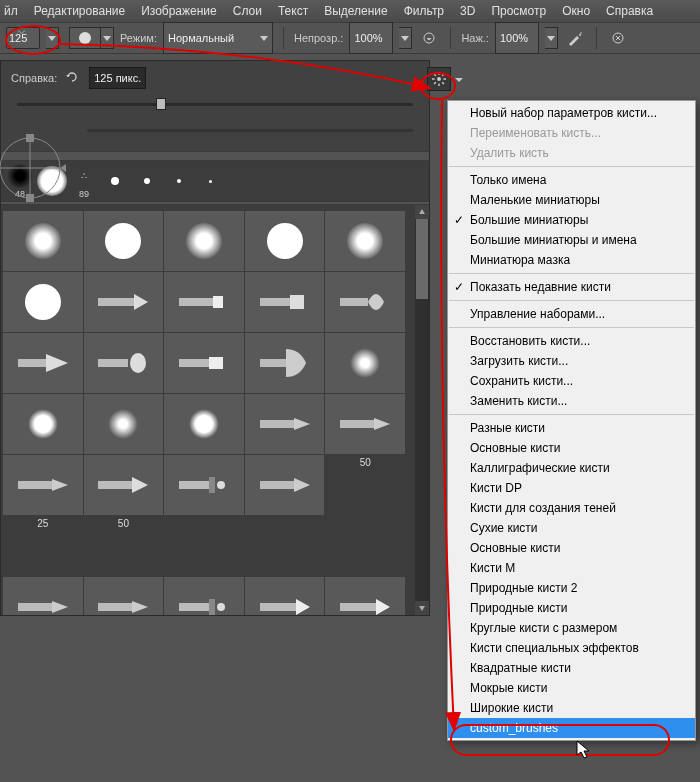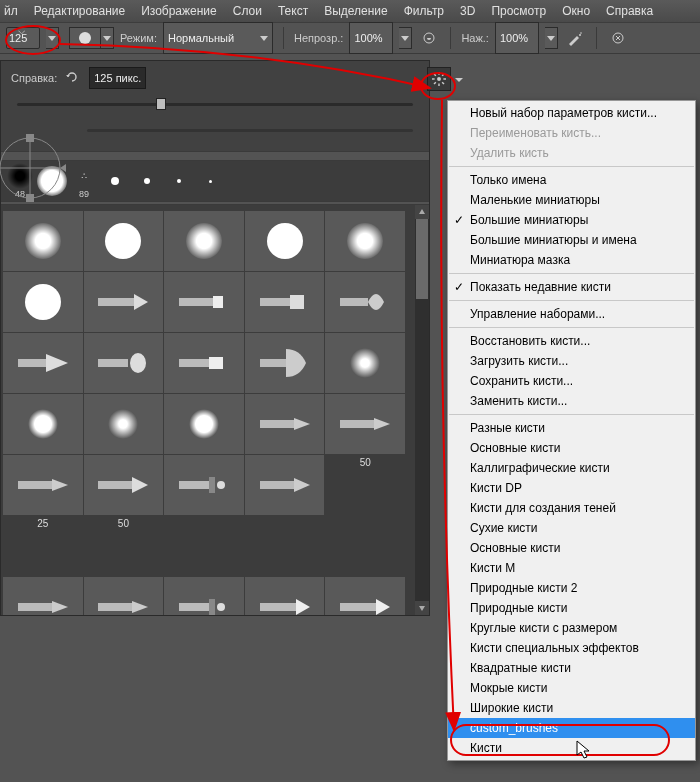--- a/index.html
+++ b/index.html
@@ -470,21 +470,20 @@
   <div class="mi">Основные кисти</div>
   <div class="mi">Кисти M</div>
   <div class="mi">Природные кисти 2</div>
   <div class="mi">Природные кисти</div>
   <div class="mi">Круглые кисти с размером</div>
   <div class="mi">Кисти специальных эффектов</div>
   <div class="mi">Квадратные кисти</div>
   <div class="mi">Мокрые кисти</div>
   <div class="mi">Широкие кисти</div>
   <div class="mi highlight">custom_brushes</div>
-  <div class="mi">Кисти</div>
 </div>
 
 <div class="anno-circle" style="left:5px;top:25px;width:56px;height:30px;"></div>
 <svg class="anno-arrow" style="left:58px;top:38px;" width="380" height="60">
   <defs>
       <marker id="ah1" markerWidth="10" markerHeight="8" refX="9" refY="4" orient="auto">
         <path d="M0 0 L10 4 L0 8 Z" fill="#e00000"></path>
       </marker>
     </defs>
   <path d="M2 6 Q 200 10 372 50" fill="none" stroke="#e00000" stroke-width="2" marker-end="url(#ah1)"></path>

